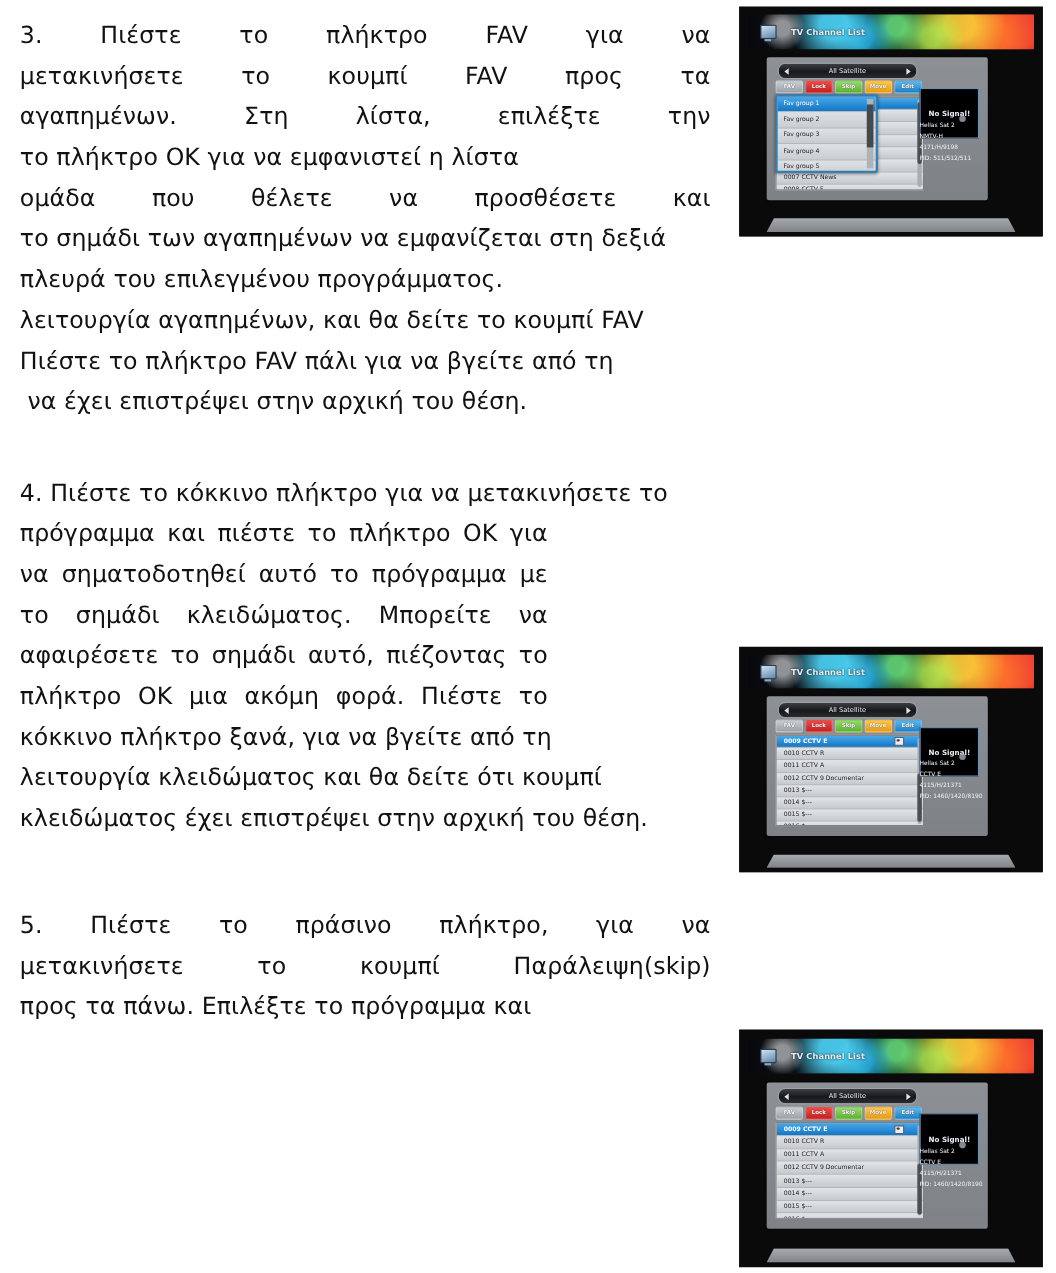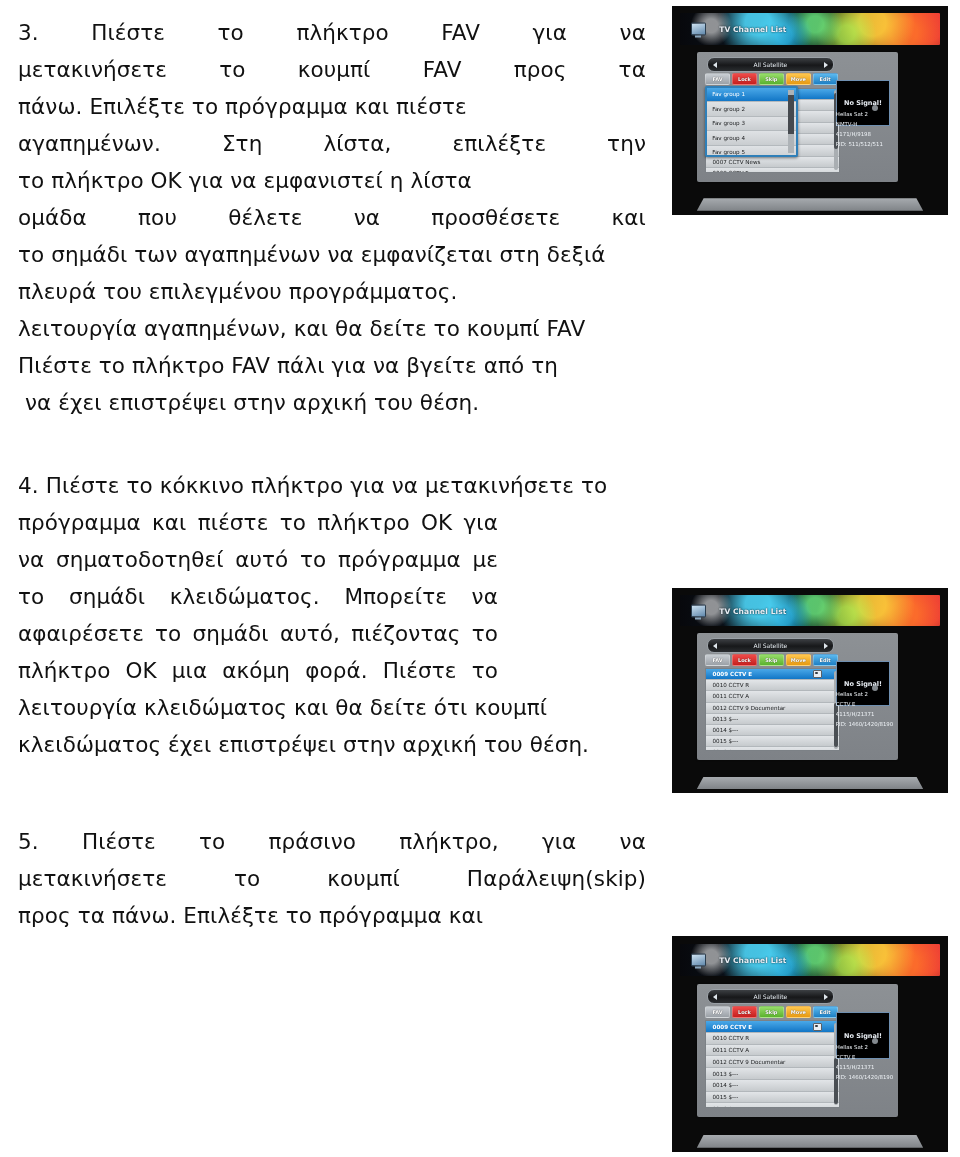--- a/index.html
+++ b/index.html
@@ -354,21 +354,20 @@
         <span>να</span>
       </span>
     <span class="ln j">
         <span>μετακινήσετε</span>
         <span>το</span>
         <span>κουμπί</span>
         <span>FAV</span>
         <span>προς</span>
         <span>τα</span>
       </span>
-    <span class="ln">πάνω. Επιλέξτε το πρόγραμμα και πιέστε</span>
     <span class="ln j">
         <span>αγαπημένων.</span>
         <span>Στη</span>
         <span>λίστα,</span>
         <span>επιλέξτε</span>
         <span>την</span>
       </span>
     <span class="ln">το πλήκτρο OK για να εμφανιστεί η λίστα</span>
     <span class="ln j">
         <span>ομάδα</span>
@@ -426,20 +425,21 @@
       </span>
     <span class="ln j" style="width:480px">
         <span>πλήκτρο</span>
         <span>OK</span>
         <span>μια</span>
         <span>ακόμη</span>
         <span>φορά.</span>
         <span>Πιέστε</span>
         <span>το</span>
       </span>
+    <span class="ln">κόκκινο πλήκτρο ξανά, για να βγείτε από τη</span>
     <span class="ln">λειτουργία κλειδώματος και θα δείτε ότι κουμπί</span>
     <span class="ln">κλειδώματος έχει επιστρέψει στην αρχική του θέση.</span>
   </p>
 
   <div class="spacer-lg"></div>
   <div class="spacer-sm"></div>
 
   <p class="para">
     <span class="ln j">
         <span>5.</span>

